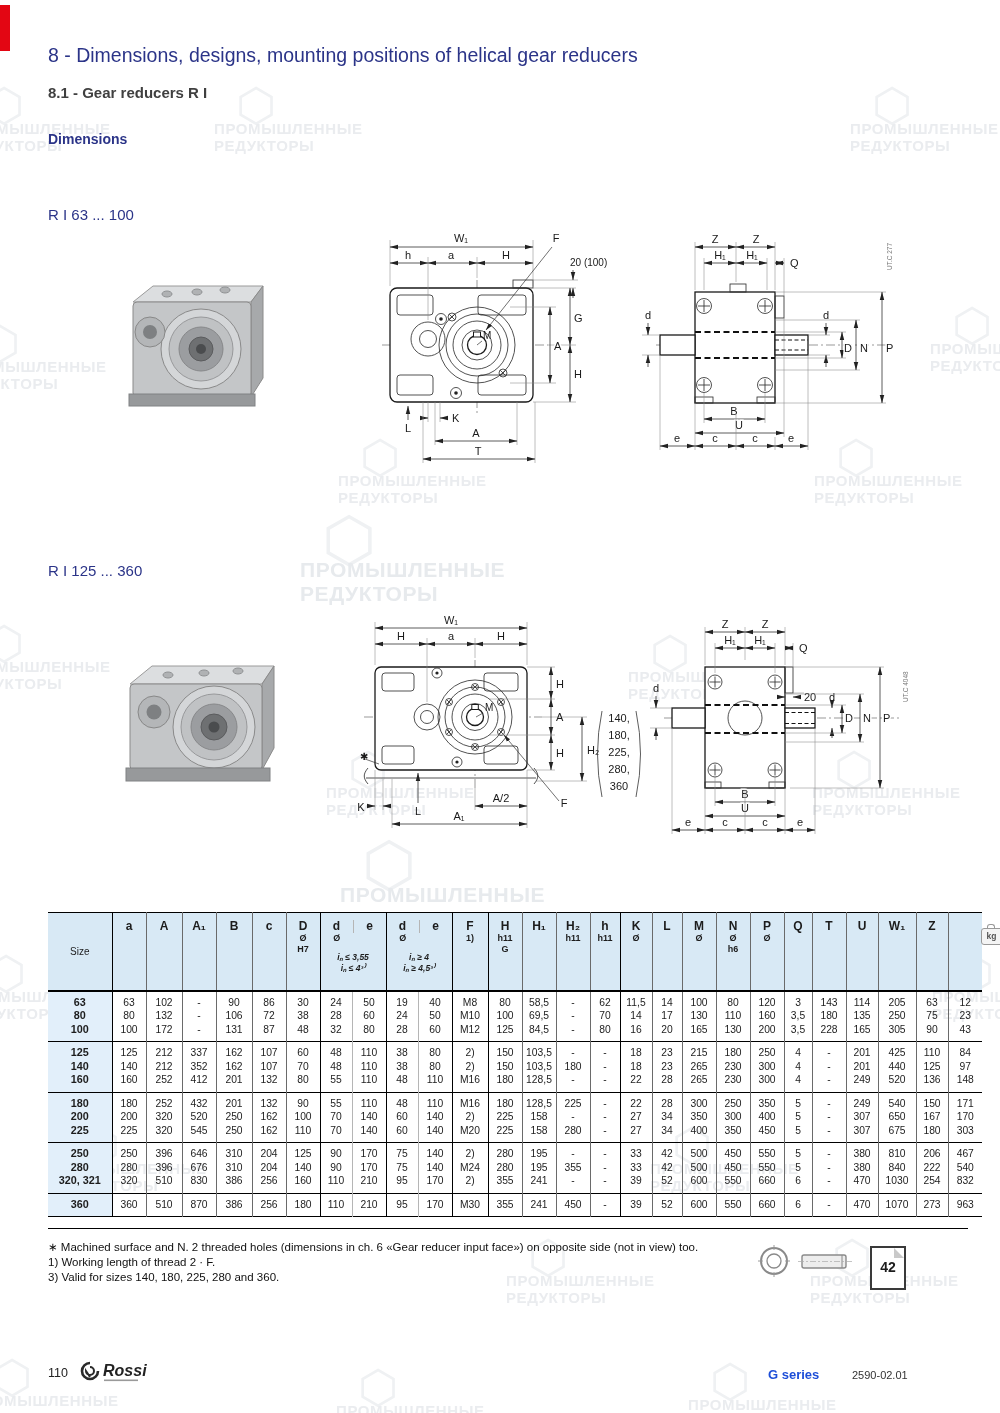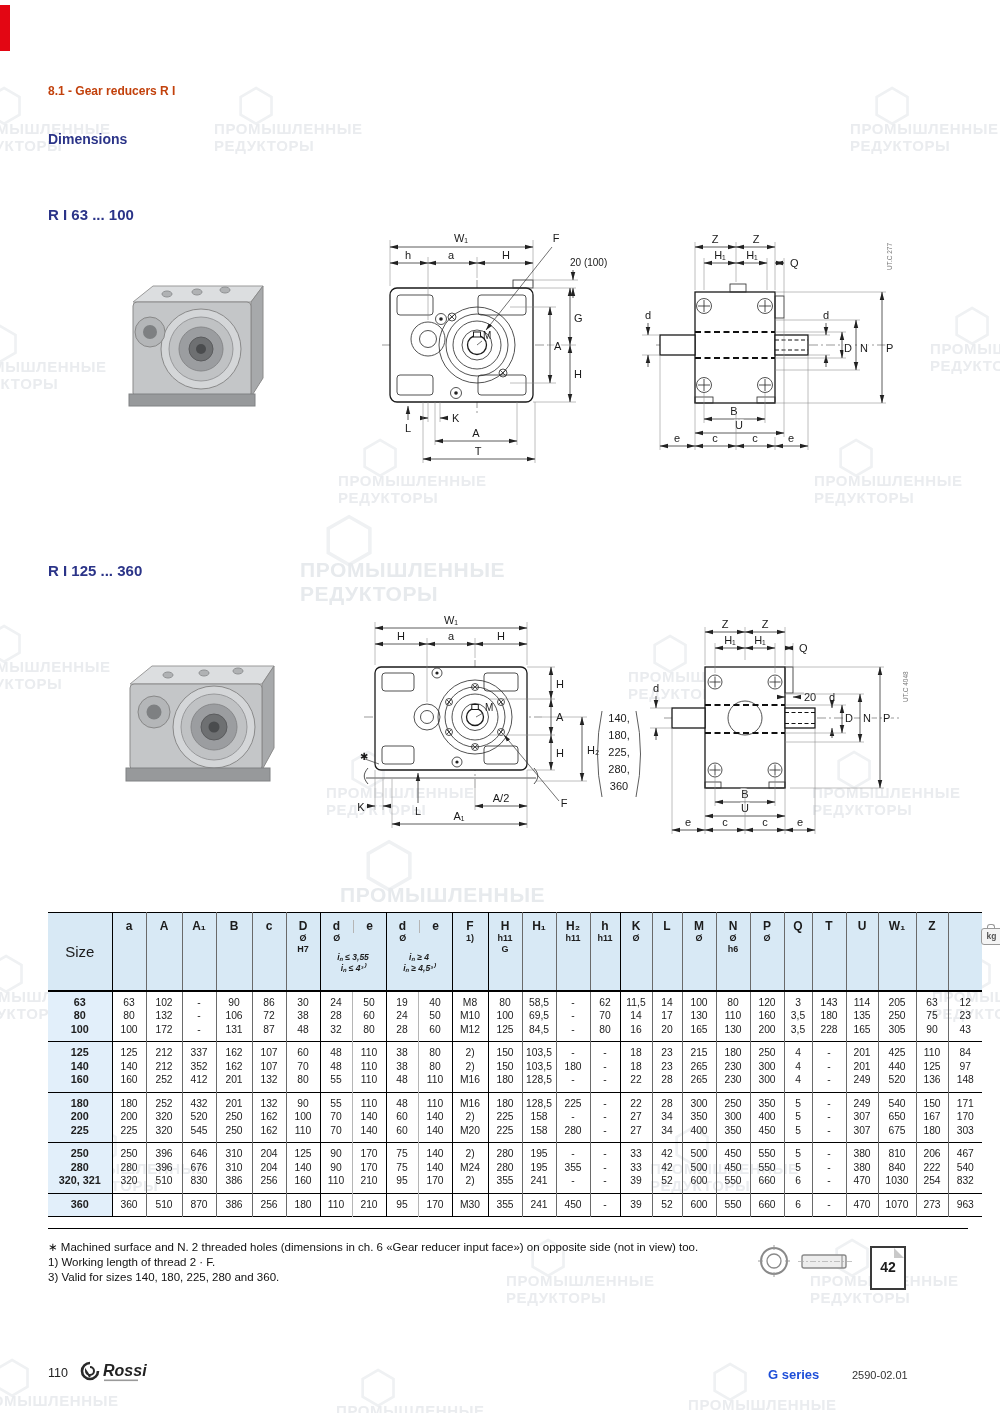--- a/index.html
+++ b/index.html
@@ -7,23 +7,23 @@
         font-family:"Liberation Sans",sans-serif;color:#1c1c1c;}
   
   .wm{position:absolute;z-index:0;line-height:1.12;text-align:left;pointer-events:none;}
   .wm .hex{display:block;font-size:46px;color:#eff1f3;margin:0 0 -12px 22px;}
   .wm .l{font-size:15px;font-weight:bold;letter-spacing:.6px;color:#eaecef;}
   .wm.lg .hex{font-size:62px;margin-bottom:-16px;}
   .wm.lg .l{font-size:21px;color:#e7eaed;}
   
   .abs{position:absolute;z-index:1;}
   .h1{left:48px;top:44px;font-size:19.5px;color:#2b3488;}
-  .h2{left:48px;top:84px;font-size:12px;font-weight:bold;color:#c2410c;}
+  .h2{left:48px;top:84px;font-size:15px;font-weight:bold;color:#404040;}
   .h3{left:48px;top:131px;font-size:14px;font-weight:bold;color:#2b3488;}
-  .sec{font-size:15px;font-weight:bold;color:#2b3488;}
+  .sec{font-size:15px;font-weight:normal;color:#2b3488;}
   .redtab{left:0;top:5px;width:10px;height:46px;background:#e30613;}
   
   svg text{font-family:"Liberation Sans",sans-serif;}
   .dt{font-size:11px;fill:#1a1a1a;}
   .dts{font-size:10px;fill:#1a1a1a;}
   .mid{text-anchor:middle;}
   .wh{paint-order:stroke;stroke:#fff;stroke-width:3px;}
   .ref{font-size:6.5px;fill:#777;}
   .ol{fill:#fff;stroke:#1a1a1a;stroke-width:1.3;}
   .th2{fill:none;stroke:#333;stroke-width:.85;}
@@ -35,21 +35,21 @@
   .hdt{stroke:#111;stroke-width:1;stroke-dasharray:4 2.5;fill:none;}
   
   .dim-table{position:absolute;left:48px;top:912px;width:920px;z-index:1;
      border-collapse:collapse;table-layout:fixed;
      border-top:1.5px solid #000;border-bottom:1.5px solid #000;}
   .dim-table th,.dim-table td{border-left:1px solid #6a6a6a;padding:0;text-align:center;vertical-align:top;}
   .dim-table th:first-child,.dim-table td:first-child{border-left:none;}
   .dim-table thead{border-bottom:2px solid #000;}
   .dim-table thead th{background:#d8e9f5;height:78px;box-sizing:border-box;padding-top:7px;}
   .dim-table thead th:first-child{vertical-align:middle;padding-top:0;}
-  .dim-table thead th:first-child .clbl{font-weight:normal;font-size:15px;}
+  .dim-table thead th:first-child .clbl{font-weight:normal;font-size:10px;}
   .dim-table tbody{border-top:1px solid #000;}
   .dim-table tbody tr:first-child td{padding-top:4px;}
   .dim-table tbody tr:last-child td{padding-bottom:5px;}
   .dim-table td{font-size:10.3px;line-height:13.5px;}
   td.size{background:#e2effa;font-weight:bold;font-size:10.8px;border-right:1.6px solid #000;}
   .dim-table th.sep,.dim-table td.sep{border-left:1.5px solid #000;}
   .dim-table td.pl{border-left:1px solid #b5b5b5;}
   .clbl{font-weight:bold;font-size:12px;line-height:13px;}
   .sub{font-size:9px;line-height:11px;}
   .sub.bold{font-weight:bold;}
@@ -98,20 +98,21 @@
   <div class="wm" style="left:58px;top:1120px"><span class="hex">⬡</span><span class="l">ПРОМЫШЛЕННЫЕ</span><br><span class="l">РЕДУКТОРЫ</span></div>
   <div class="wm" style="left:650px;top:1120px"><span class="hex">⬡</span><span class="l">ПРОМЫШЛЕННЫЕ</span><br><span class="l">РЕДУКТОРЫ</span></div>
   <div class="wm" style="left:506px;top:1232px"><span class="hex">⬡</span><span class="l">ПРОМЫШЛЕННЫЕ</span><br><span class="l">РЕДУКТОРЫ</span></div>
   <div class="wm" style="left:810px;top:1232px"><span class="hex">⬡</span><span class="l">ПРОМЫШЛЕННЫЕ</span><br><span class="l">РЕДУКТОРЫ</span></div>
   <div class="wm" style="left:-30px;top:1352px"><span class="hex">⬡</span><span class="l">ПРОМЫШЛЕННЫЕ</span><br><span class="l">РЕДУКТОРЫ</span></div>
   <div class="wm" style="left:336px;top:1362px"><span class="hex">⬡</span><span class="l">ПРОМЫШЛЕННЫЕ</span><br></div>
   <div class="wm" style="left:688px;top:1356px"><span class="hex">⬡</span><span class="l">ПРОМЫШЛЕННЫЕ</span><br></div>
 
   <div class="abs redtab"></div>
 
+  <div class="abs h1">8 - Dimensions, designs, mounting positions of helical gear reducers</div>
   <div class="abs h2">8.1 - Gear reducers R I</div>
   <div class="abs h3">Dimensions</div>
   <div class="abs sec" style="left:48px;top:206px">R I 63 ... 100</div>
   <div class="abs sec" style="left:48px;top:562px">R I 125 ... 360</div>
 
   <div class="abs" style="left:105px;top:272px">
     <svg width="165" height="148" viewBox="0 0 165 148">
       <polygon points="28,30 48,14 158,14 146,30" fill="#dcdee0" stroke="#9a9a9a"></polygon>
       <polygon points="146,30 158,14 158,106 146,125" fill="#a7a9ab" stroke="#8a8a8a"></polygon>
       <rect x="28" y="30" width="118" height="95" rx="4" fill="#c4c6c8" stroke="#8a8a8a"></rect>

